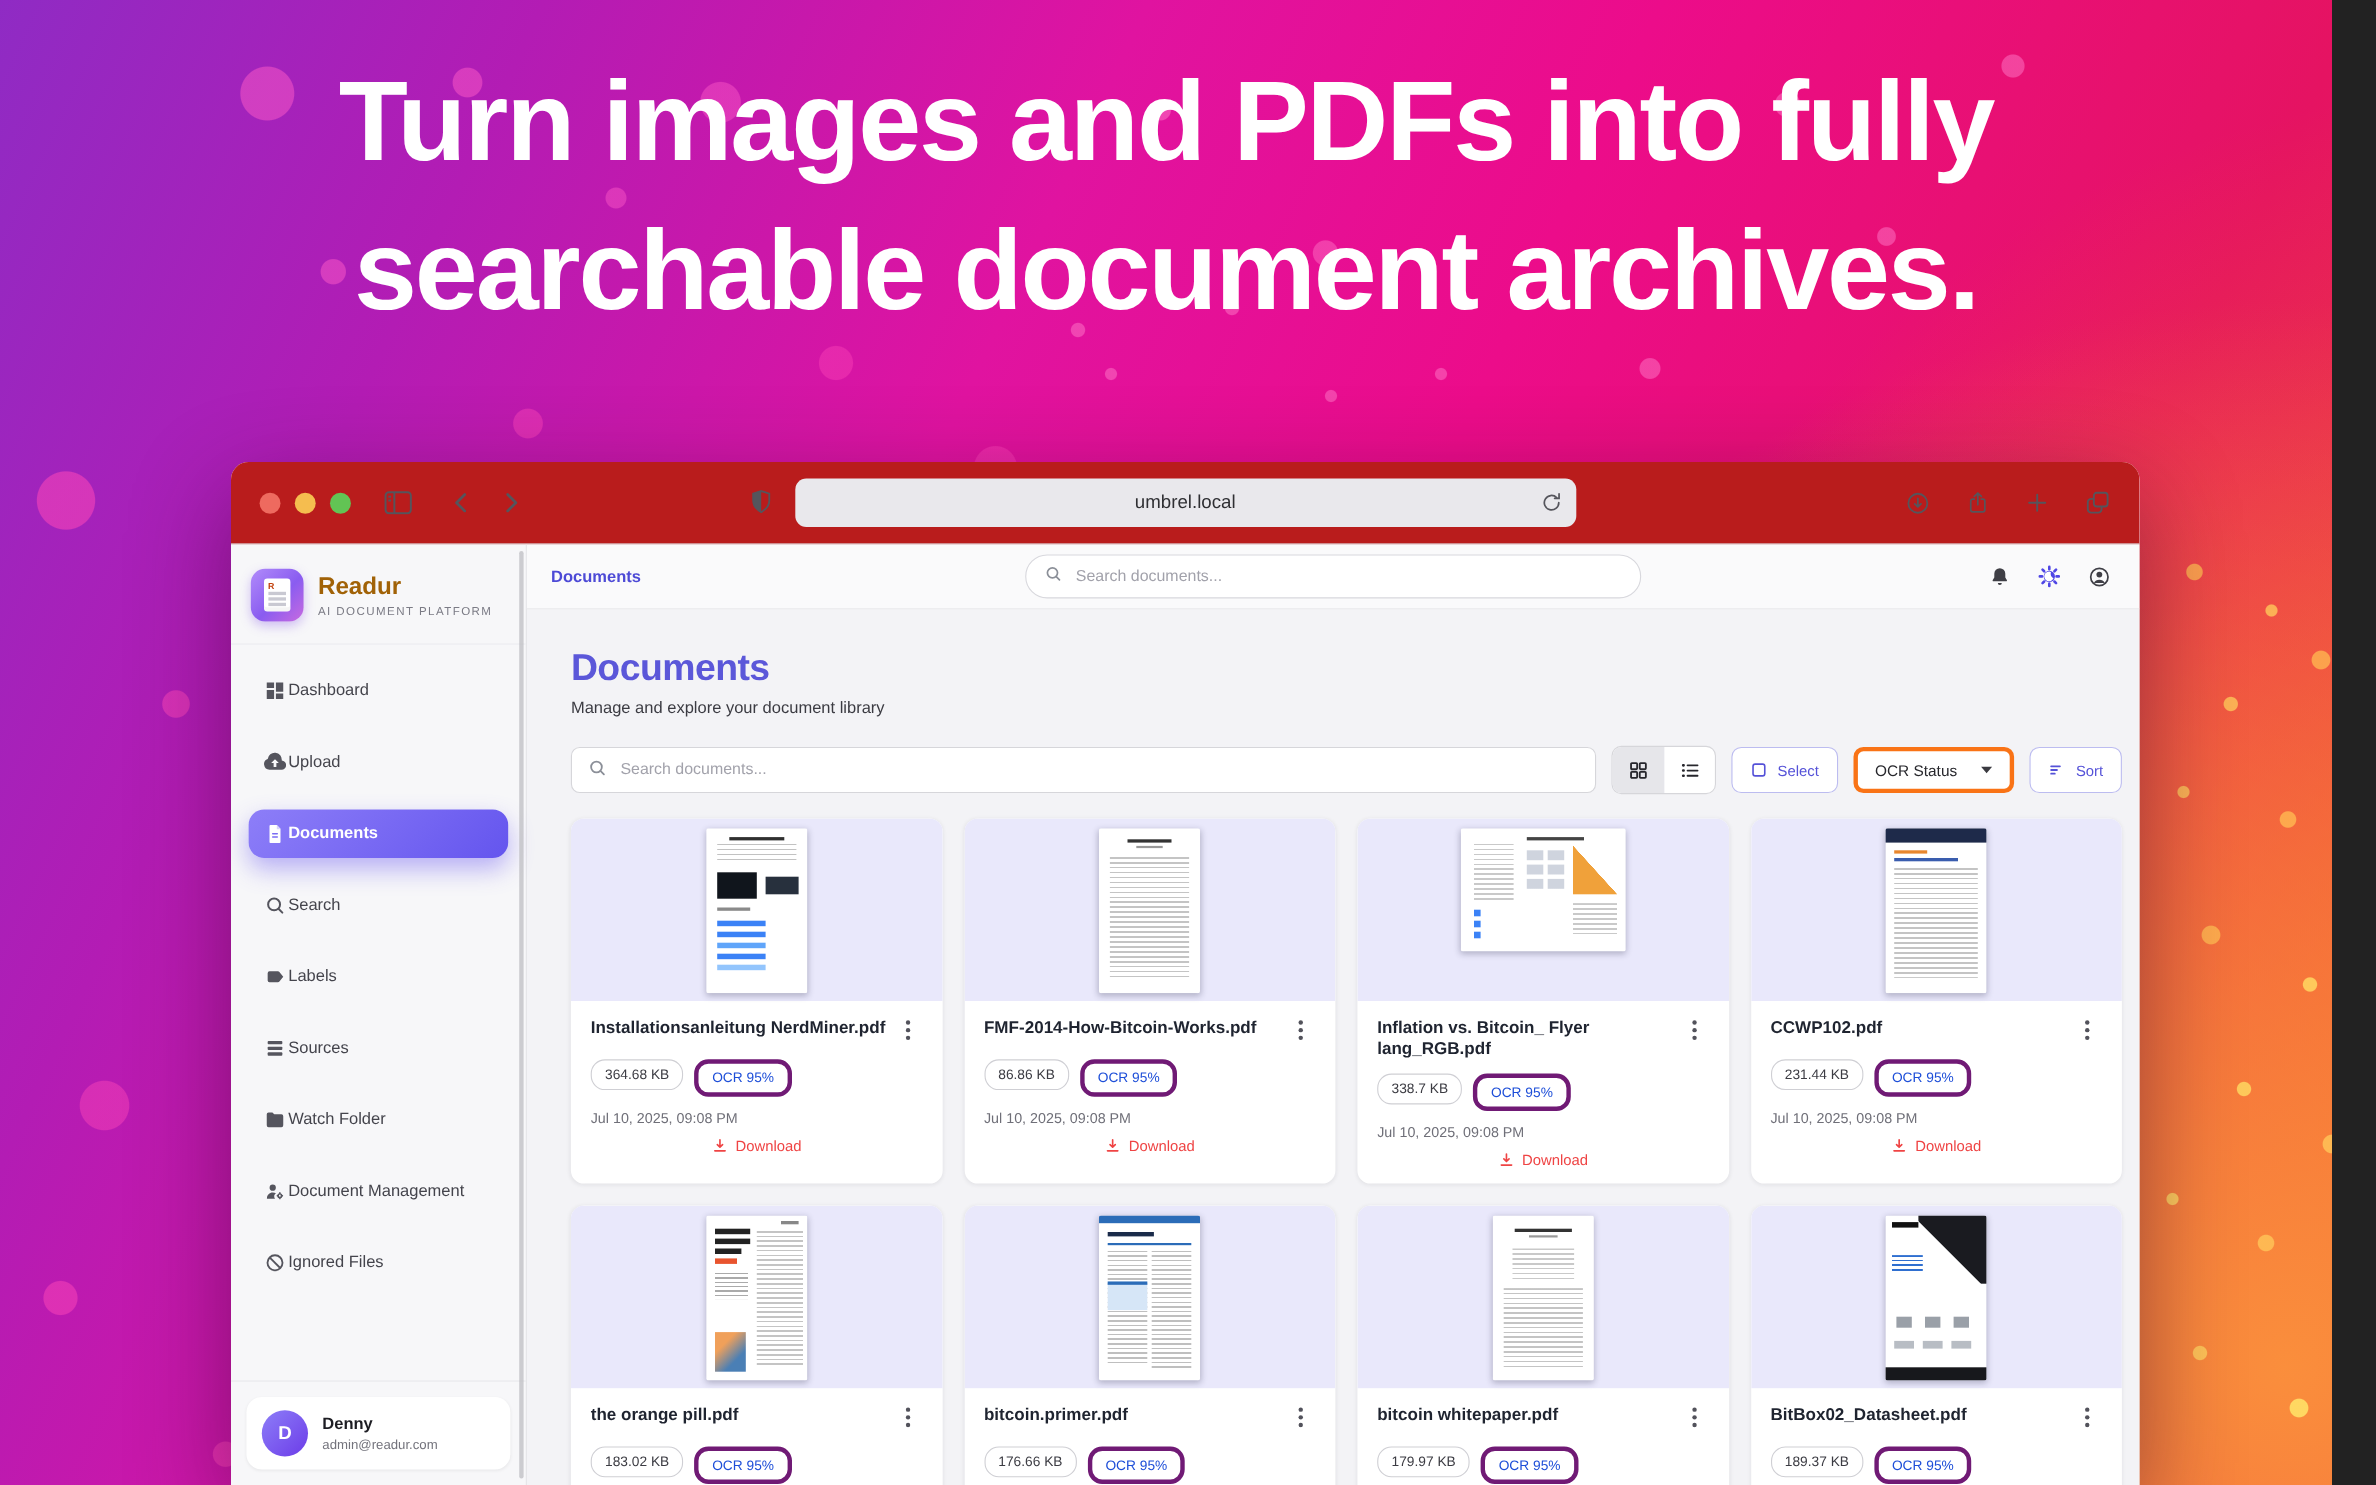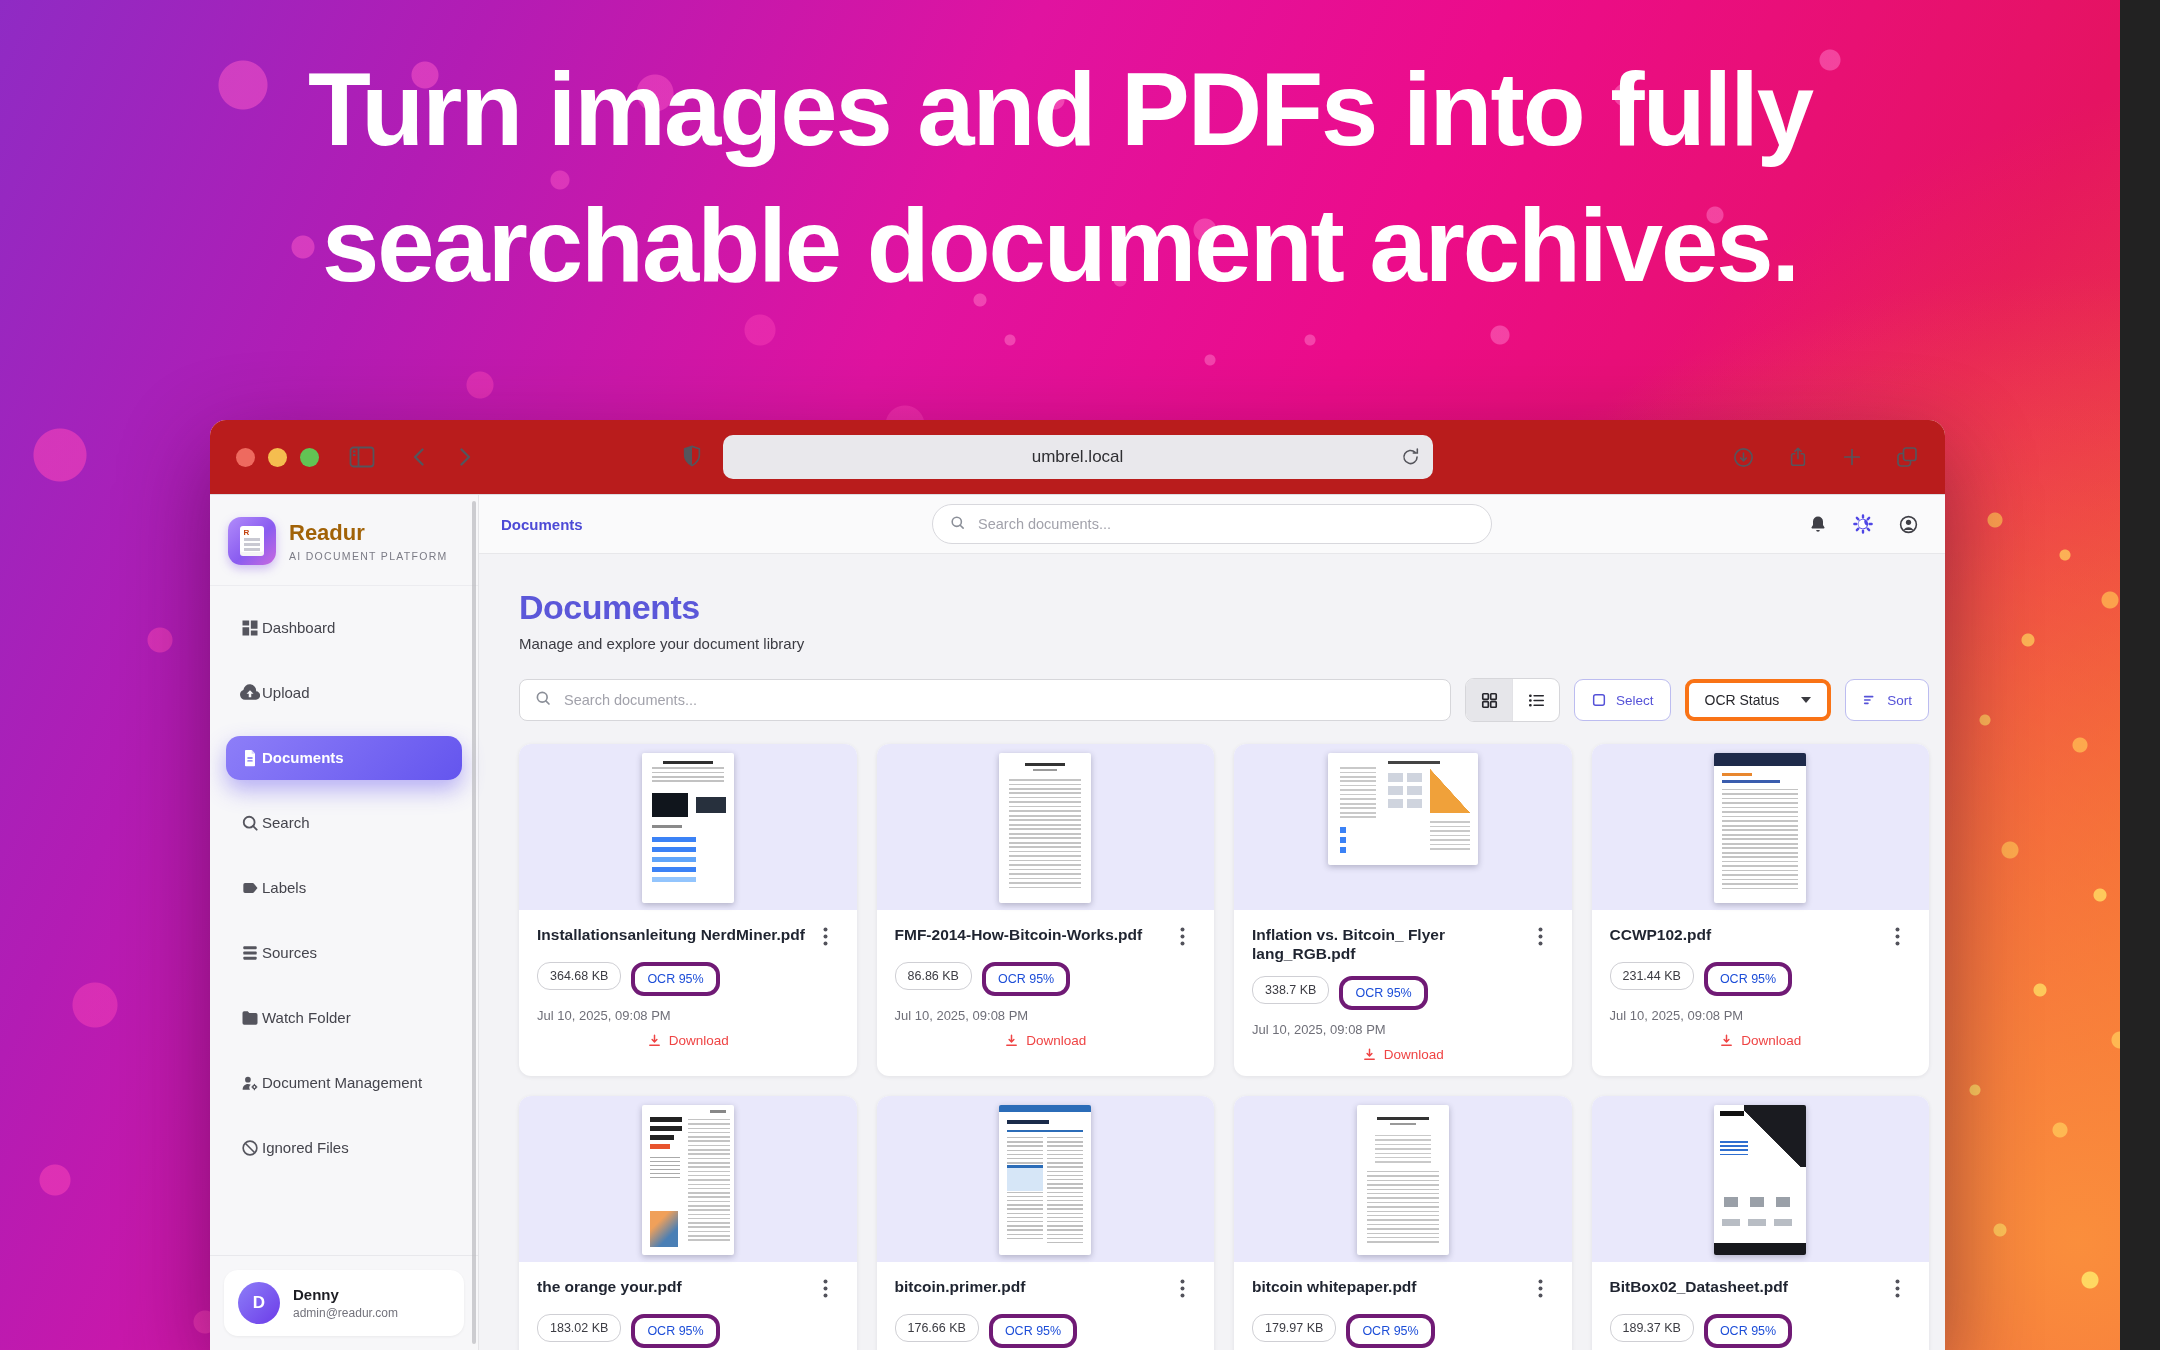--- a/index.html
+++ b/index.html
@@ -688,21 +688,21 @@
       </div>
     </div>
   </div>
 
   <div class="card">
     <div class="card-thumb">
                   <div class="page thumb--orangepill"></div>
                 </div>
     <div class="card-body">
       <div class="card-title-row">
-        <div class="card-title">the orange your.pdf</div>
+        <div class="card-title">the orange pill.pdf</div>
         <span class="kebab">
           <svg width="5" height="19" viewBox="0 0 5 19" fill="currentColor">
                         <circle cx="2.5" cy="2.5" r="2"></circle>
                         <circle cx="2.5" cy="9.5" r="2"></circle>
                         <circle cx="2.5" cy="16.5" r="2"></circle>
                       </svg>
         </span>
       </div>
       <div class="badges">
         <span class="badge badge-size">183.02 KB</span>

